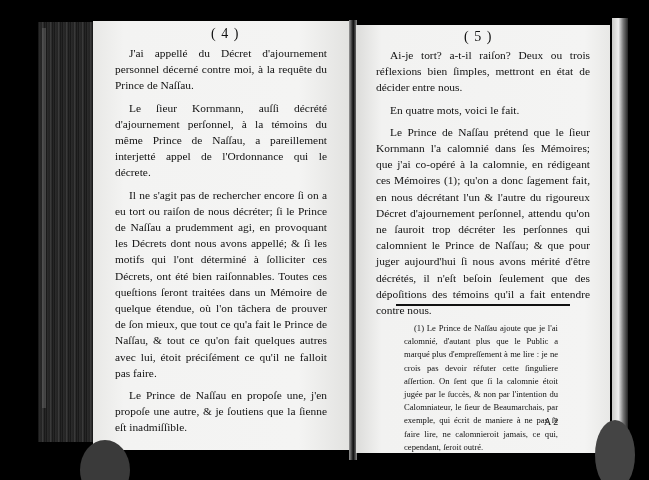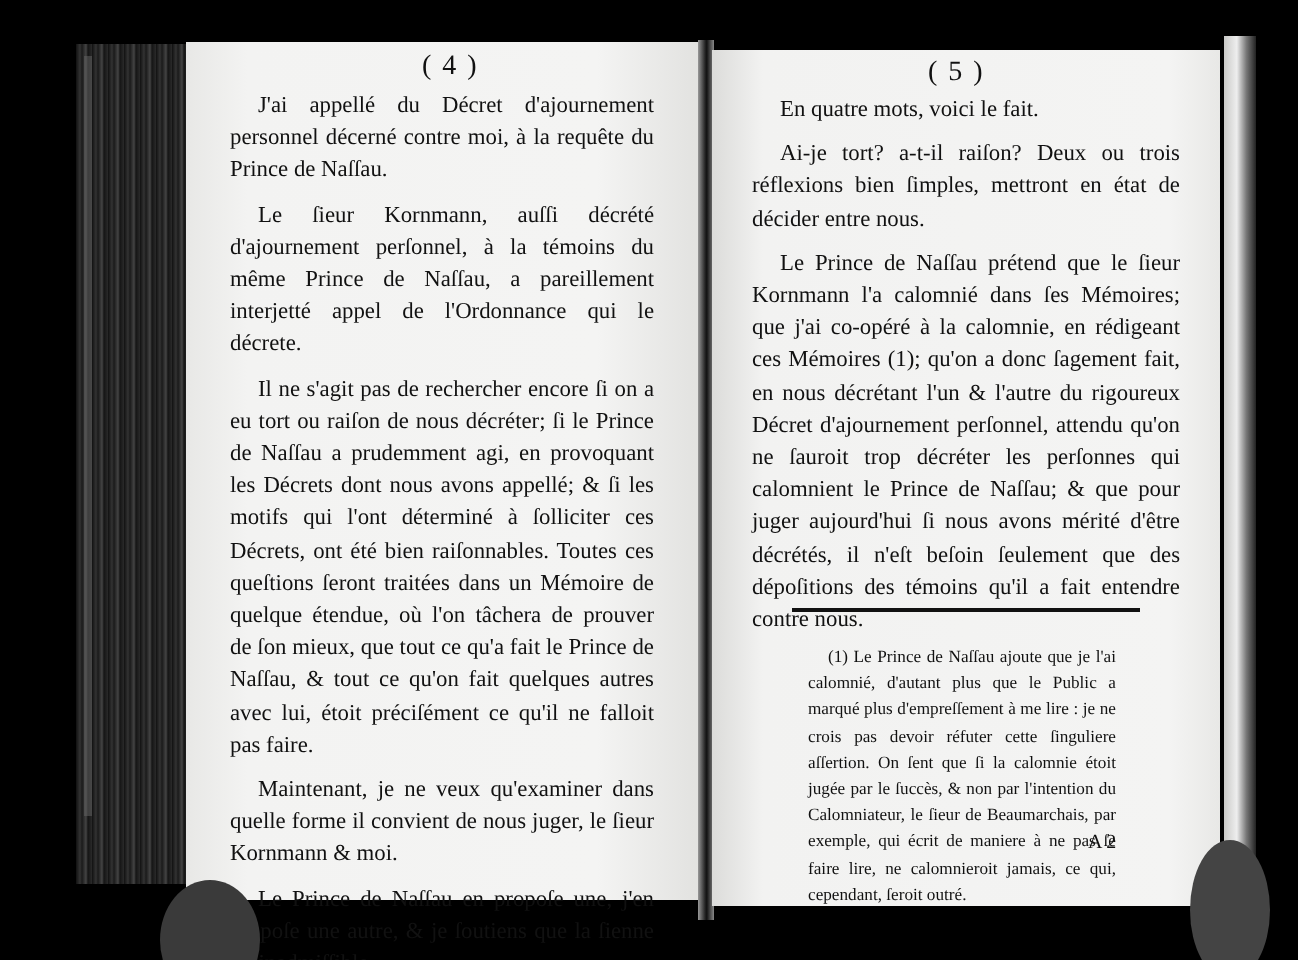--- a/index.html
+++ b/index.html
@@ -34,32 +34,31 @@
 <div class="stack-left">
     <div class="edge"></div>
   </div>
 
 <div class="page page-left">
   <div class="folio" style="left:118px;top:5px;">( 4 )</div>
   <div class="text" style="left:22px;top:24px;width:212px;">
     <p>J'ai appellé du Décret d'ajournement personnel décerné contre moi, à la requête du Prince de Naſſau.</p>
     <p>Le ſieur Kornmann, auſſi décrété d'ajournement perſonnel, à la témoins du même Prince de Naſſau, a pareillement interjetté appel de l'Ordonnance qui le décrete.</p>
     <p>Il ne s'agit pas de rechercher encore ſi on a eu tort ou raiſon de nous décréter; ſi le Prince de Naſſau a prudemment agi, en provoquant les Décrets dont nous avons appellé; &amp; ſi les motifs qui l'ont déterminé à ſolliciter ces Décrets, ont été bien raiſonnables. Toutes ces queſtions ſeront traitées dans un Mémoire de quelque étendue, où l'on tâchera de prouver de ſon mieux, que tout ce qu'a fait le Prince de Naſſau, &amp; tout ce qu'on fait quelques autres avec lui, étoit préciſément ce qu'il ne falloit pas faire.</p>
-    <p>Maintenant, je ne veux qu'examiner dans quelle forme il convient de nous juger, le ſieur Kornmann &amp; moi.</p>
     <p>Le Prince de Naſſau en propoſe une, j'en propoſe une autre, &amp; je ſoutiens que la ſienne eſt inadmiſſible.</p>
   </div>
 </div>
 
 <div class="gutter"></div>
 
 <div class="page page-right">
   <div class="folio" style="left:108px;top:4px;">( 5 )</div>
   <div class="text" style="left:20px;top:22px;width:214px;">
+    <p>Ai-je tort? a-t-il raiſon? Deux ou trois réflexions bien ſimples, mettront en état de décider entre nous.</p>
     <p>En quatre mots, voici le fait.</p>
-    <p>Ai-je tort? a-t-il raiſon? Deux ou trois réflexions bien ſimples, mettront en état de décider entre nous.</p>
     <p>Le Prince de Naſſau prétend que le ſieur Kornmann l'a calomnié dans ſes Mémoires; que j'ai co-opéré à la calomnie, en rédigeant ces Mémoires (1); qu'on a donc ſagement fait, en nous décrétant l'un &amp; l'autre du rigoureux Décret d'ajournement perſonnel, attendu qu'on ne ſauroit trop décréter les perſonnes qui calomnient le Prince de Naſſau; &amp; que pour juger aujourd'hui ſi nous avons mérité d'être décrétés, il n'eſt beſoin ſeulement que des dépoſitions des témoins qu'il a fait entendre contre nous.</p>
   </div>
   <div class="rule" style="left:40px;top:279px;width:174px;"></div>
   <div class="note" style="left:36px;top:285px;width:178px;">
     <p>(1) Le Prince de Naſſau ajoute que je l'ai calomnié, d'autant plus que le Public a marqué plus d'empreſſement à me lire : je ne crois pas devoir réfuter cette ſinguliere aſſertion. On ſent que ſi la calomnie étoit jugée par le ſuccès, &amp; non par l'intention du Calomniateur, le ſieur de Beaumarchais, par exemple, qui écrit de maniere à ne pas ſe faire lire, ne calomnieroit jamais, ce qui, cependant, ſeroit outré.</p>
   </div>
   <div class="sig" style="left:168px;top:391px;">A 2</div>
 </div>
 
 <div class="right-edge"></div>

